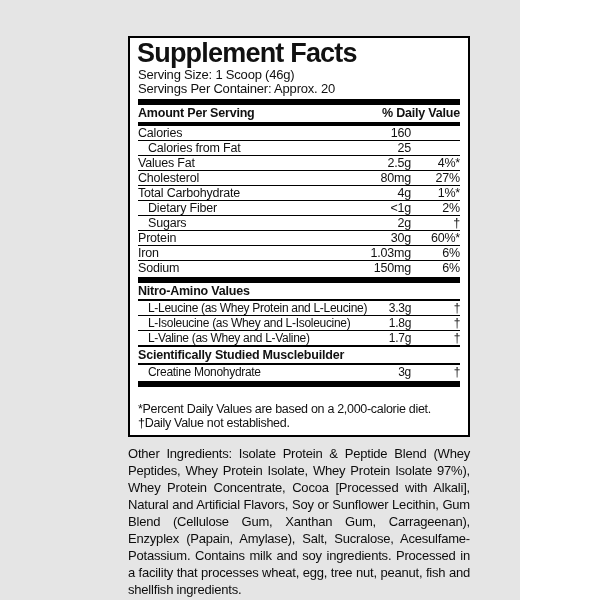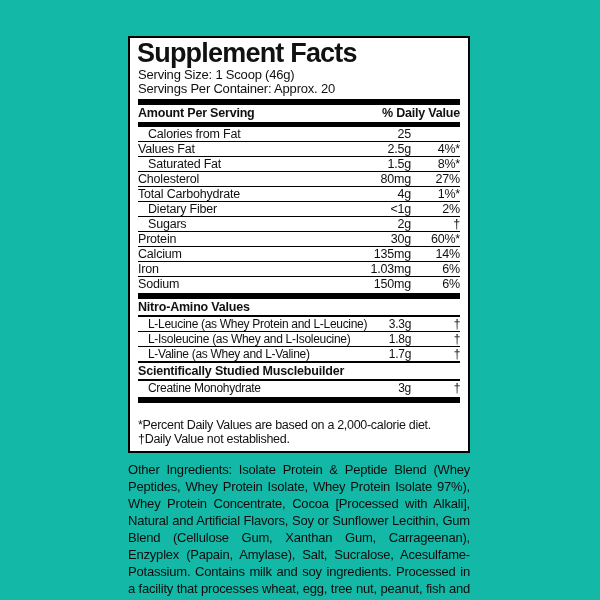--- a/index.html
+++ b/index.html
@@ -1,21 +1,21 @@
 <!DOCTYPE html>
 <html><head>
 <meta charset="utf-8">
 <style>
   html,body{margin:0;padding:0;}
   body{
     width:600px;height:600px;background:#ffffff;
     font-family:"Liberation Sans","DejaVu Sans",sans-serif;
     color:#111111;
   }
-  .stage{position:relative;width:600px;height:600px;background:#14b8a6;overflow:hidden;}
+  .stage{position:relative;width:520px;height:600px;background:#e5e5e5;overflow:hidden;}
   .wrap{position:absolute;left:128px;top:36px;width:342px;}
 
   
   .panel{
     border:2px solid #000;background:#fff;box-sizing:border-box;
     padding:3px 8px 5px 8px;width:100%;
   }
   .title{
     font-weight:700;font-size:27px;line-height:25px;
     letter-spacing:-0.8px;margin:0 0 2px -1px;white-space:nowrap;
@@ -66,34 +66,34 @@
       <div class="serving">Serving Size: 1 Scoop (46g)</div>
       <div class="serving">Servings Per Container: Approx. 20</div>
 
       <div class="bar"></div>
       <div class="hdr">
         <span>Amount Per Serving</span>
         <span>% Daily Value</span>
       </div>
       <div class="bar mid"></div>
 
+      <div class="row nt">
+        <span class="nm">Calories</span>
+        <span class="amt">160</span>
+        <span class="dv"></span>
+      </div>
       <div class="row">
         <span class="nm ind">Calories from Fat</span>
         <span class="amt">25</span>
         <span class="dv"></span>
       </div>
       <div class="row">
         <span class="nm">Values Fat</span>
         <span class="amt">2.5g</span>
         <span class="dv">4%*</span>
-      </div>
-      <div class="row">
-        <span class="nm ind">Saturated Fat</span>
-        <span class="amt">1.5g</span>
-        <span class="dv">8%*</span>
       </div>
       <div class="row">
         <span class="nm">Cholesterol</span>
         <span class="amt">80mg</span>
         <span class="dv">27%</span>
       </div>
       <div class="row">
         <span class="nm">Total Carbohydrate</span>
         <span class="amt">4g</span>
         <span class="dv">1%*</span>
@@ -105,25 +105,20 @@
       </div>
       <div class="row">
         <span class="nm ind">Sugars</span>
         <span class="amt">2g</span>
         <span class="dv">†</span>
       </div>
       <div class="row">
         <span class="nm">Protein</span>
         <span class="amt">30g</span>
         <span class="dv">60%*</span>
-      </div>
-      <div class="row">
-        <span class="nm">Calcium</span>
-        <span class="amt">135mg</span>
-        <span class="dv">14%</span>
       </div>
       <div class="row">
         <span class="nm">Iron</span>
         <span class="amt">1.03mg</span>
         <span class="dv">6%</span>
       </div>
       <div class="row">
         <span class="nm">Sodium</span>
         <span class="amt">150mg</span>
         <span class="dv">6%</span>

